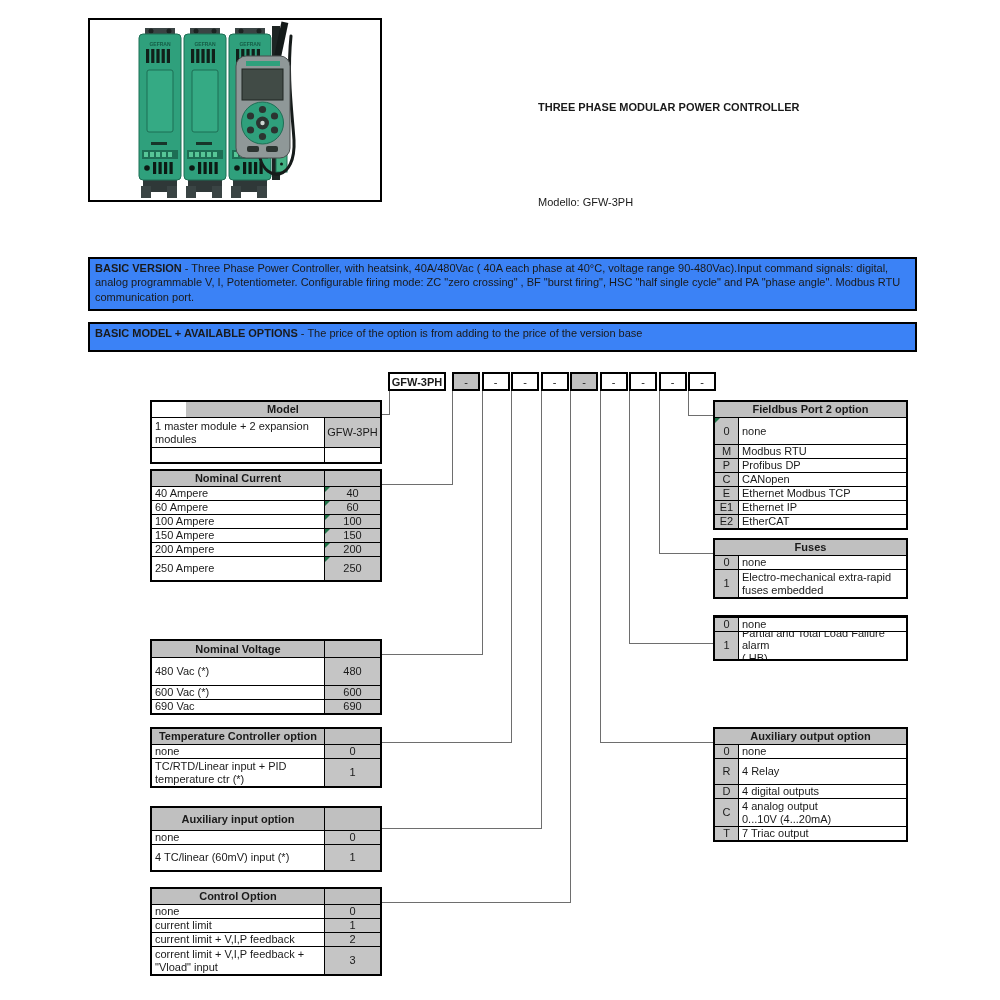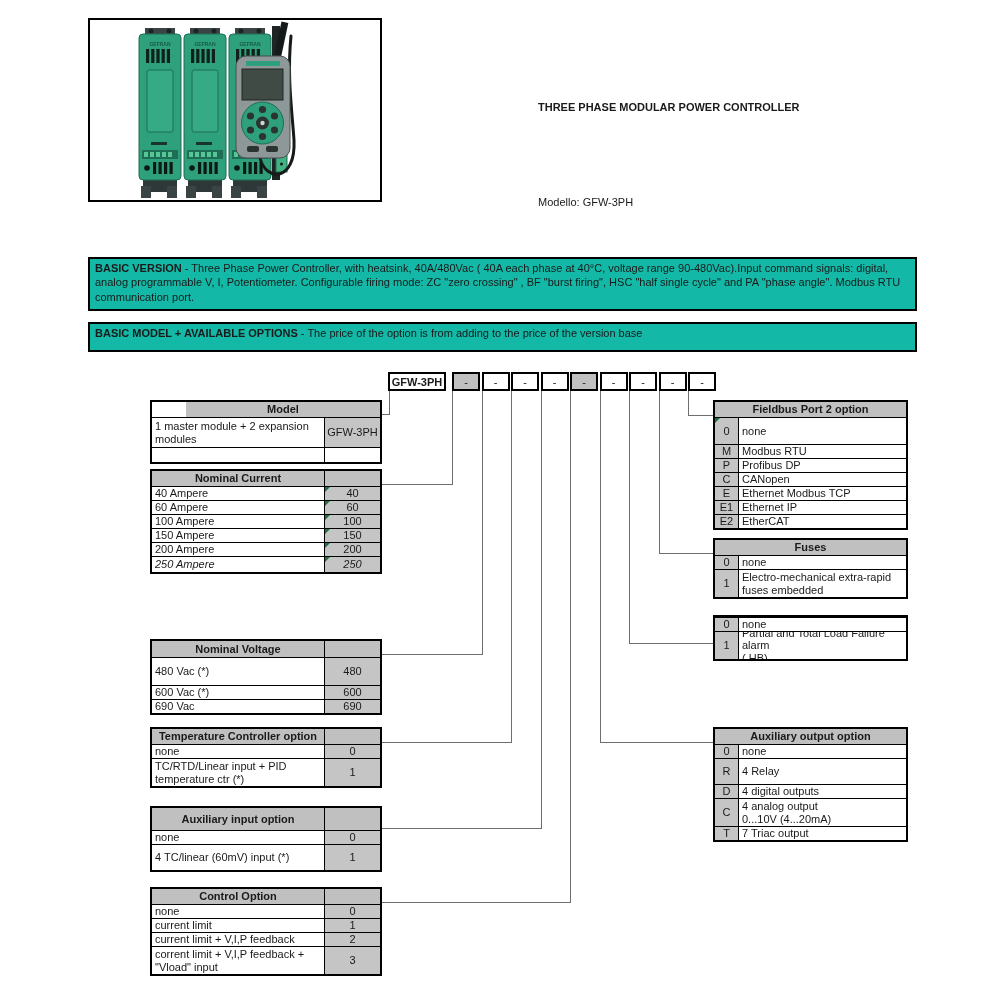--- a/index.html
+++ b/index.html
@@ -7,21 +7,21 @@
     width:1000px;height:1000px;position:relative;background:#ffffff;
     font-family:"Liberation Sans",sans-serif;color:#1a1a1a;overflow:hidden;
   }
   .abs{position:absolute;}
   
   .img-frame{left:88px;top:18px;width:294px;height:184px;border:2px solid #000;background:#fff;box-sizing:border-box;}
   
   .doc-title{left:538px;top:101px;width:420px;font-size:11px;font-weight:bold;}
   .doc-model{left:538px;top:196px;width:300px;font-size:11px;}
   
-  .note{border:2px solid #000;box-sizing:border-box;font-size:11px;line-height:1.3;padding:2px 5px;background:#14b8a6;}
+  .note{border:2px solid #000;box-sizing:border-box;font-size:11px;line-height:1.3;padding:2px 5px;background:#3b82f6;}
   .note b{font-weight:bold;}
   .note1{left:88px;top:257px;width:829px;height:54px;}
   .note2{left:88px;top:322px;width:829px;height:30px;}
   
   .codebox{position:absolute;border:2px solid #000;box-sizing:border-box;display:flex;align-items:center;justify-content:center;font-size:11px;background:#fff;}
   .codebox.model{font-weight:bold;}
   .codebox.hl{background:#c0c0c0;}
   
   .tbl{position:absolute;border:2px solid #000;box-sizing:border-box;background:#fff;}
   .trow{display:flex;border-top:1px solid #000;box-sizing:border-box;}
@@ -167,21 +167,21 @@
         <div class="cell code graycell marker" style="width: 56px;">100</div>
       </div>
       <div class="trow" style="height: 14px;">
         <div class="cell lbl" style="width: 172px;">150 Ampere</div>
         <div class="cell code graycell marker" style="width: 56px;">150</div>
       </div>
       <div class="trow" style="height: 14px;">
         <div class="cell lbl" style="width: 172px;">200 Ampere</div>
         <div class="cell code graycell marker" style="width: 56px;">200</div>
       </div>
-      <div class="trow" style="height: 16px; font-style: italic;">
+      <div class="trow" style="height: 24px;">
         <div class="cell lbl" style="width: 172px;">250 Ampere</div>
         <div class="cell code graycell marker" style="width: 56px;">250</div>
       </div>
     </div>
     <div class="tbl" style="left: 150px; top: 639px; width: 232px;">
       <div class="trow hdrrow first" style="height: 16px; align-items: center;">
         <div class="cell" style="width: 172px; height: 100%;">Nominal Voltage</div>
         <div class="cell code" style="width: 56px; height: 100%;"></div>
       </div>
       <div class="trow" style="height: 28px;">

